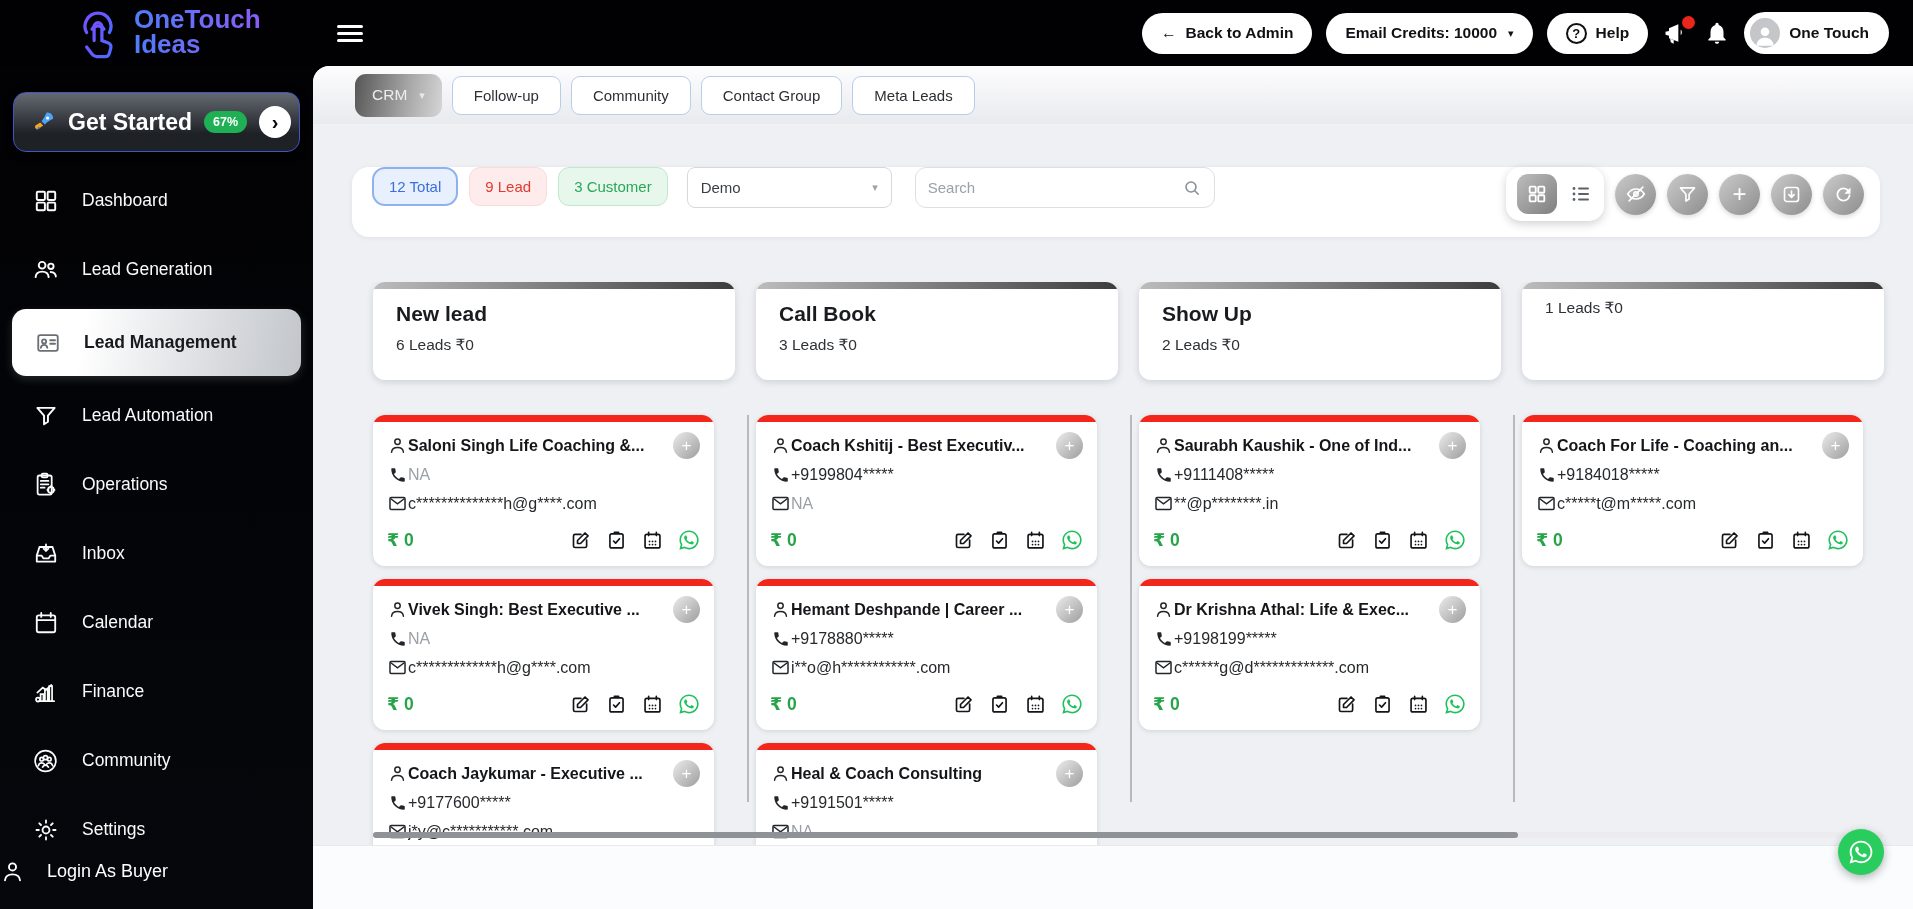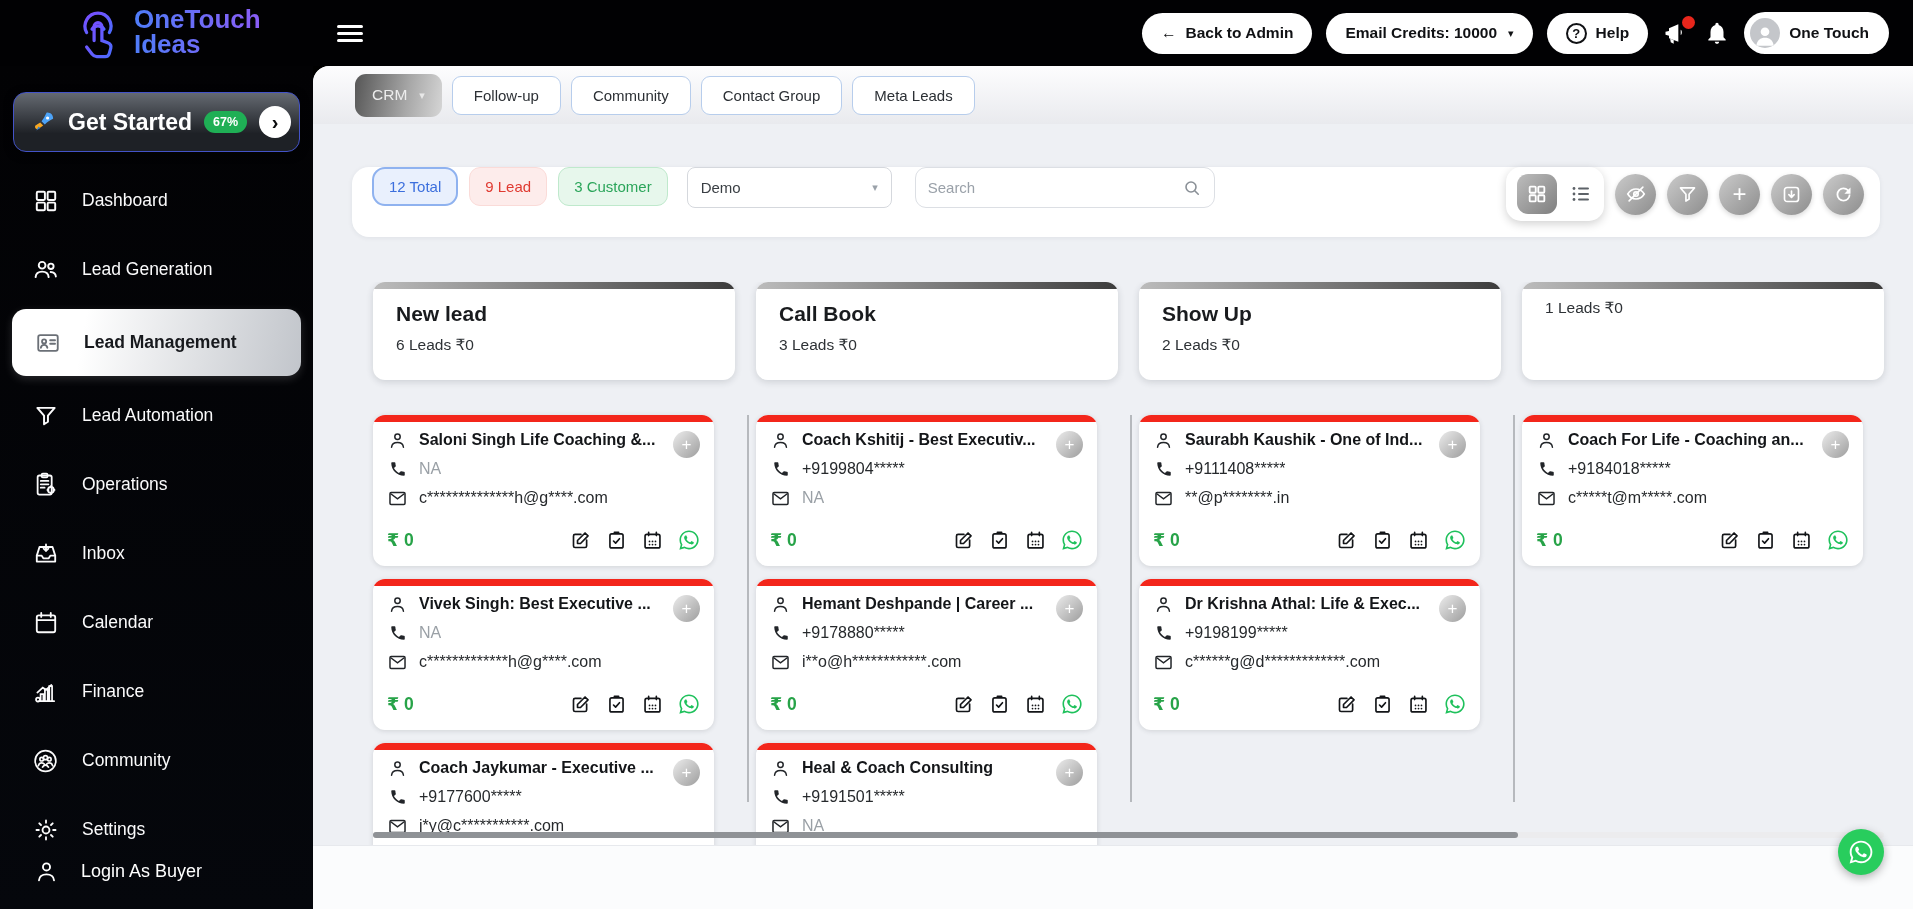--- a/index.html
+++ b/index.html
@@ -32,21 +32,21 @@
     background:linear-gradient(180deg,#8d939c -40%,#1e2126 70%); display:flex; align-items:center; gap:12px; padding:0 6px 0 18px; position:relative; cursor:pointer; box-shadow:0 2px 8px rgba(0,0,0,.6);}
   .gs-label { color:#fff; font-size:23px; font-weight:600; }
   .gs-badge { background:#1faf55; color:#fff; font-size:12.5px; font-weight:700; border-radius:999px; padding:4px 9px; }
   .gs-next { position:absolute; right:8px; width:32px; height:32px; border-radius:50%; background:#fff; color:#0b0c0e; display:flex; align-items:center; justify-content:center; font-size:20px; font-weight:700; cursor:pointer; }
   .nav { margin-top:14px; }
   .nav-item { height:69px; display:flex; align-items:center; gap:23px; padding-left:32px; color:#fbfbfc; font-size:17.5px; cursor:pointer; }
   .nav-item.active { height:67px; margin:5px 12px; padding-left:22px; border-radius:14px;
     background:linear-gradient(100deg,#ffffff 25%,#a9aeb6 130%); color:#17191d; font-weight:600;
     box-shadow:0 3px 10px rgba(255,255,255,.15);}
   .nav-item .nic { width:27px; display:flex; justify-content:center; }
-  .login-buyer { position:absolute; bottom:12px; left:0; right:0; height:52px; display:flex; align-items:center; gap:22px; padding-left:34px; color:#fff; font-size:18px; cursor:pointer; }
+  .login-buyer { position:absolute; bottom:12px; left:0; right:0; height:52px; display:flex; align-items:center; gap:22px; color:#fff; font-size:18px; cursor:pointer; }
 
   
   .main { position:absolute; left:313px; top:66px; right:0; bottom:0; background:#eef0f4; border-top-left-radius:16px; overflow:hidden; }
   .tabstrip { position:absolute; top:0; left:0; right:0; height:58px; background:linear-gradient(180deg,#fdfdfe,#e9eaee); border-top-left-radius:16px; display:flex; align-items:center; gap:10px; padding-left:42px; }
   .tab { height:39px; padding:0 21px; background:#fff; border:1px solid #b7cdec; border-radius:9px; font-size:15px; color:#2c3035; display:flex; align-items:center; cursor:pointer; }
   .tab.active { background:linear-gradient(100deg,#565656,#a8a8a8 60%,#d6d6d6); border:none; color:#ededed; gap:12px; height:43px; padding:0 17px; border-radius:11px; font-size:15.5px; }
   .tab.active .caret { font-size:11px; color:#e8e8e8; }
 
   
   .filtercard { position:absolute; left:39px; top:101px; width:1528px; height:70px; background:#fff; border-radius:17px; box-shadow:0 1px 5px rgba(30,40,60,.07); display:flex; align-items:flex-start; padding:0 16px 0 20px; gap:11px; z-index:3; }
@@ -69,21 +69,21 @@
   
   .board { position:absolute; left:0; top:216px; right:0; height:563px; overflow:hidden; display:flex; padding-left:60px; gap:21px; }
   .col { width:362px; flex:none; }
   .col-head { height:98px; background:#fff; border-radius:12px; box-shadow:0 2px 7px rgba(40,45,55,.16); overflow:hidden; margin-bottom:35px; }
   .col-head-bar { height:7px; background:linear-gradient(90deg,#bcbcbc,#3c3c3c); }
   .col-title { padding:13px 0 0 23px; font-size:21px; font-weight:600; color:#191b1e; }
   .col-sub { padding-left:23px; margin-top:10px; font-size:15.5px; color:#2e3236; }
   .card { width:341px; background:#fff; border-radius:12px; box-shadow:0 1px 5px rgba(40,45,55,.15); margin-bottom:13px; overflow:hidden; cursor:pointer; }
   .card-top { height:7px; background:#f3261b; border-radius:12px 12px 0 0; }
   .card-body { padding:9px 14px 11px; }
-  .crow { display:flex; gap:11px; min-height:29px; font-size:16px; color:#26292c; }
+  .crow { display:flex; align-items:center; min-height:29px; font-size:16px; color:#26292c; }
   .crow .cic { width:21px; display:flex; justify-content:center; color:#222529; flex:none; }
   .cname { font-weight:700; font-size:16px; white-space:nowrap; overflow:hidden; flex:1; color:#141619; }
   .plusbtn { width:27px; height:27px; flex:none; border-radius:50%; background:linear-gradient(135deg,#ececec,#9d9d9d); color:#fff; font-size:17px; display:flex; align-items:center; justify-content:center; cursor:pointer; }
   .cval { white-space:nowrap; overflow:hidden; }
   .muted { color:#9aa0a6; }
   .cfoot { display:flex; align-items:center; margin-top:7px; min-height:30px; }
   .amount { color:#27a348; font-size:17.5px; font-weight:600; display:flex; gap:7px; align-items:center; }
   .actions { margin-left:auto; display:flex; gap:15px; align-items:center; }
   .actions .act { color:#131518; cursor:pointer; display:flex; }
   .actions .wa { color:#1fc15c; }

